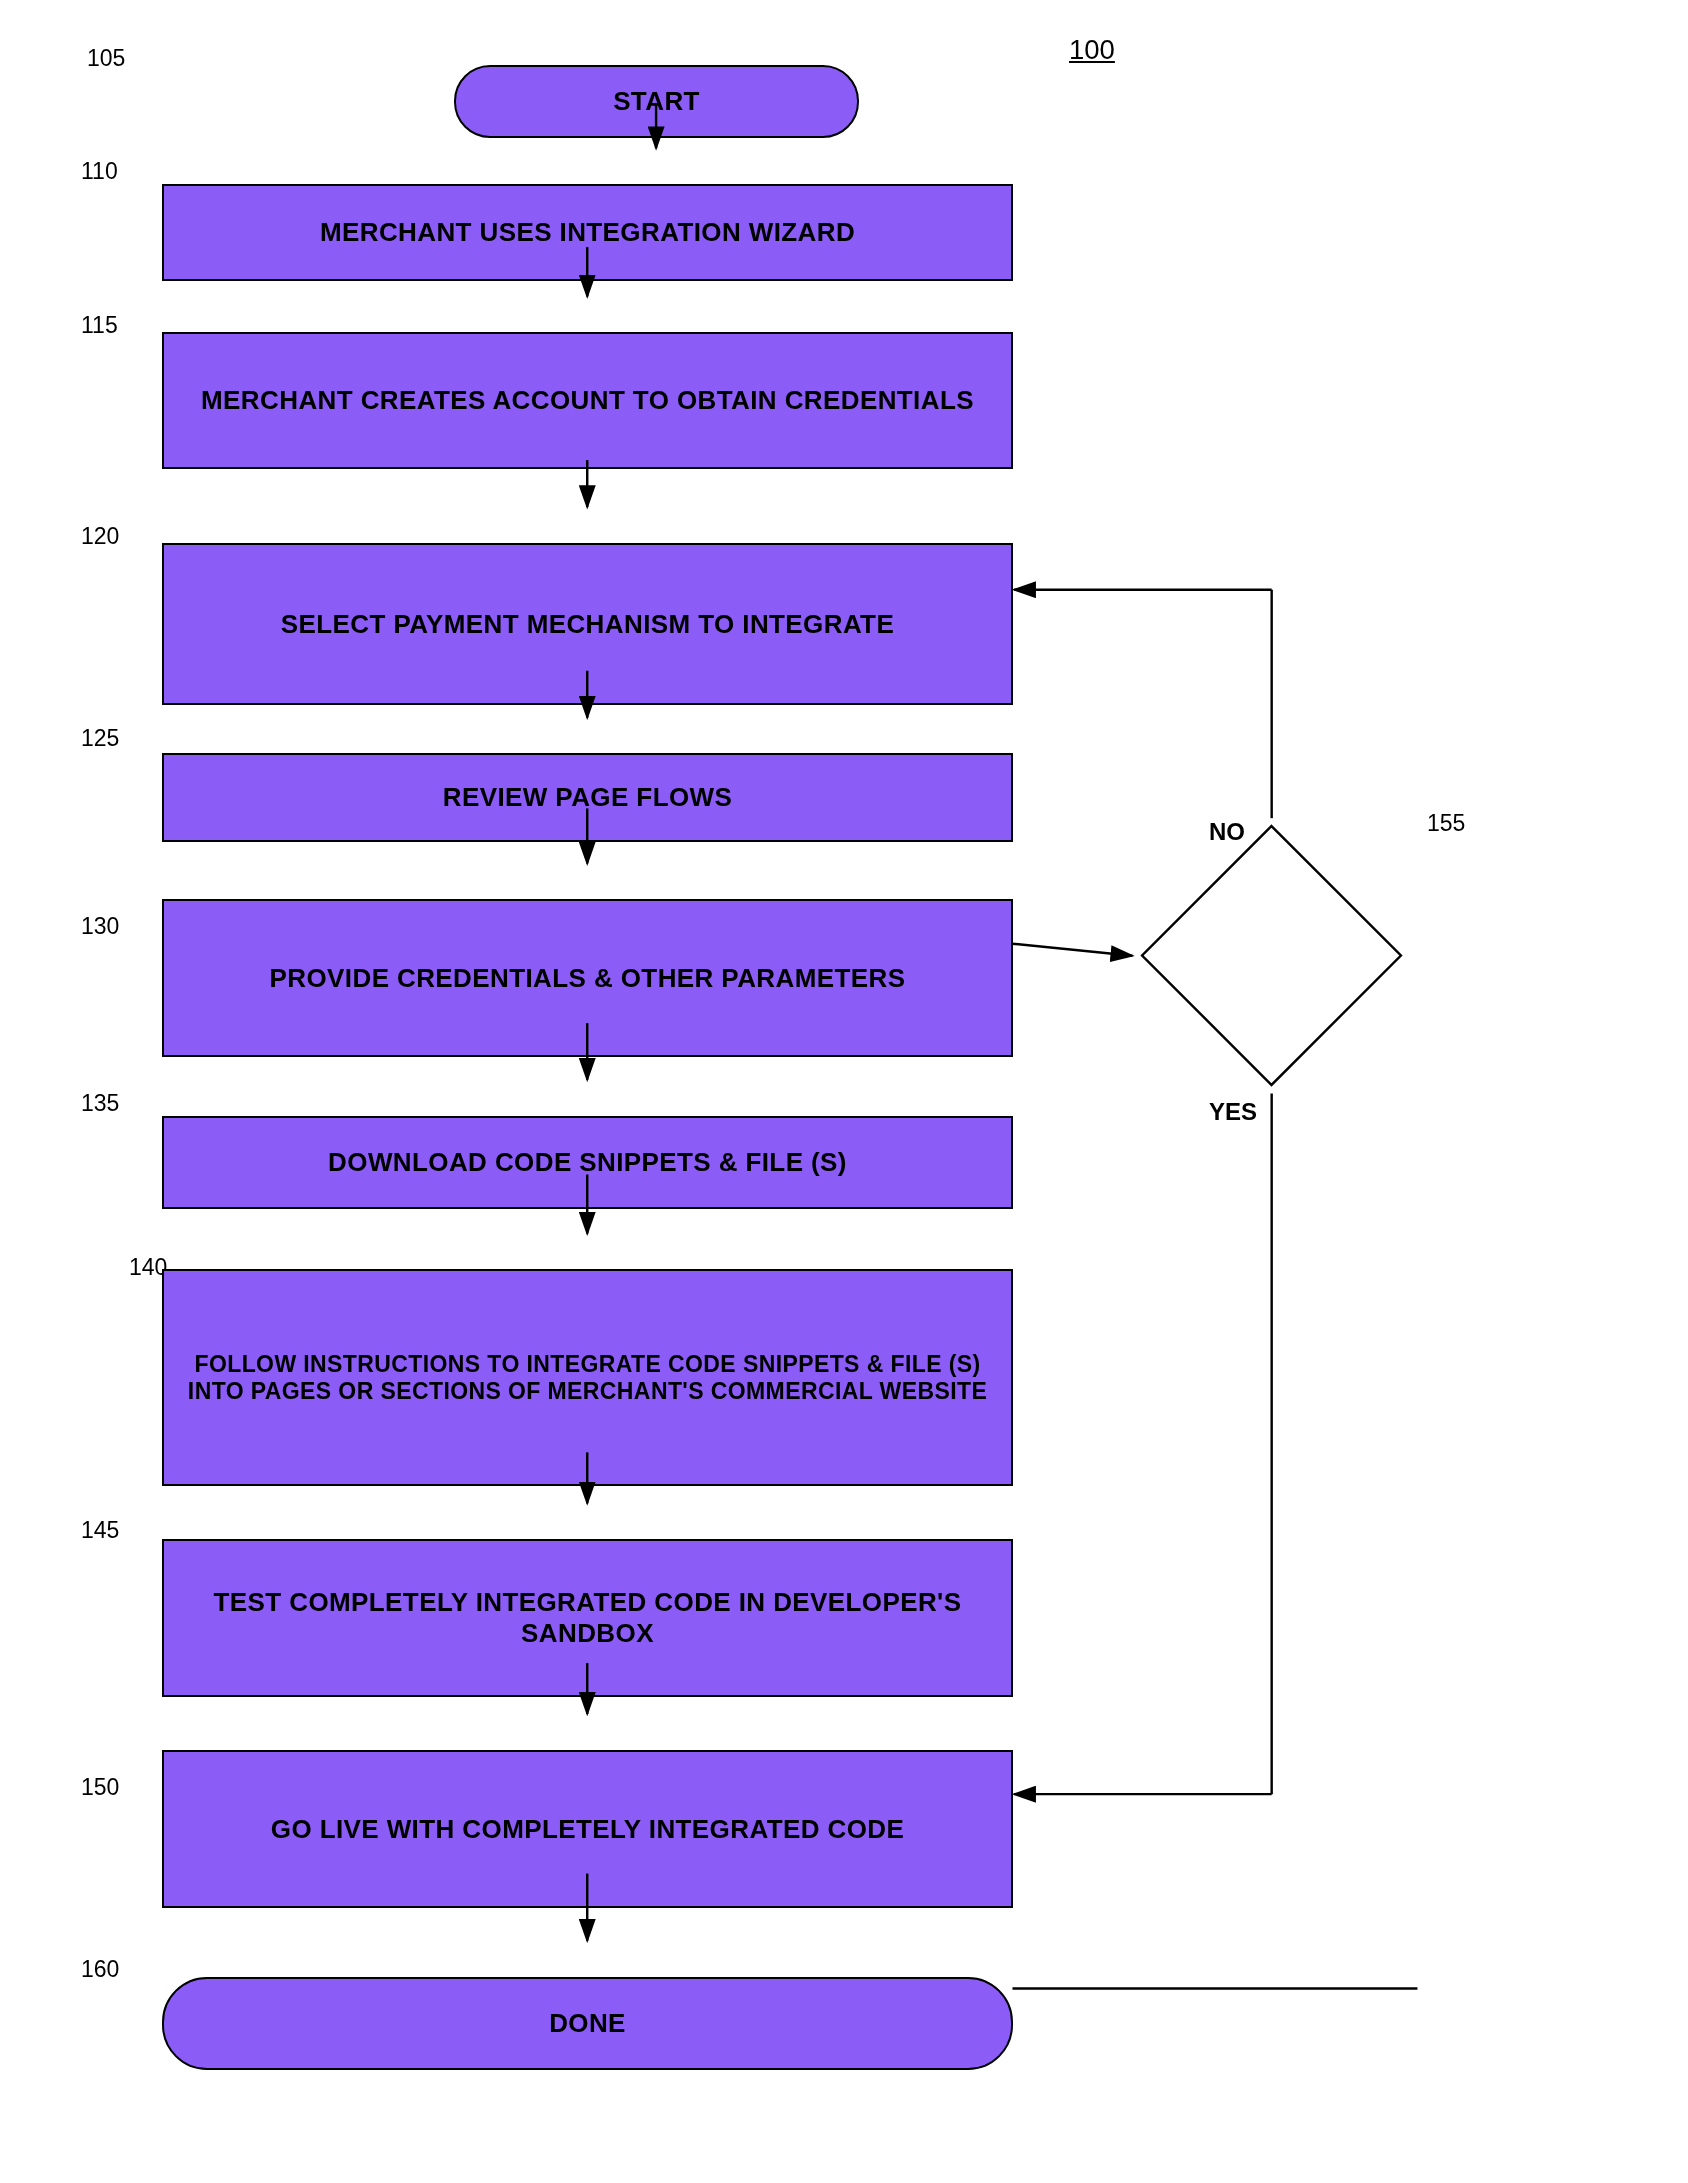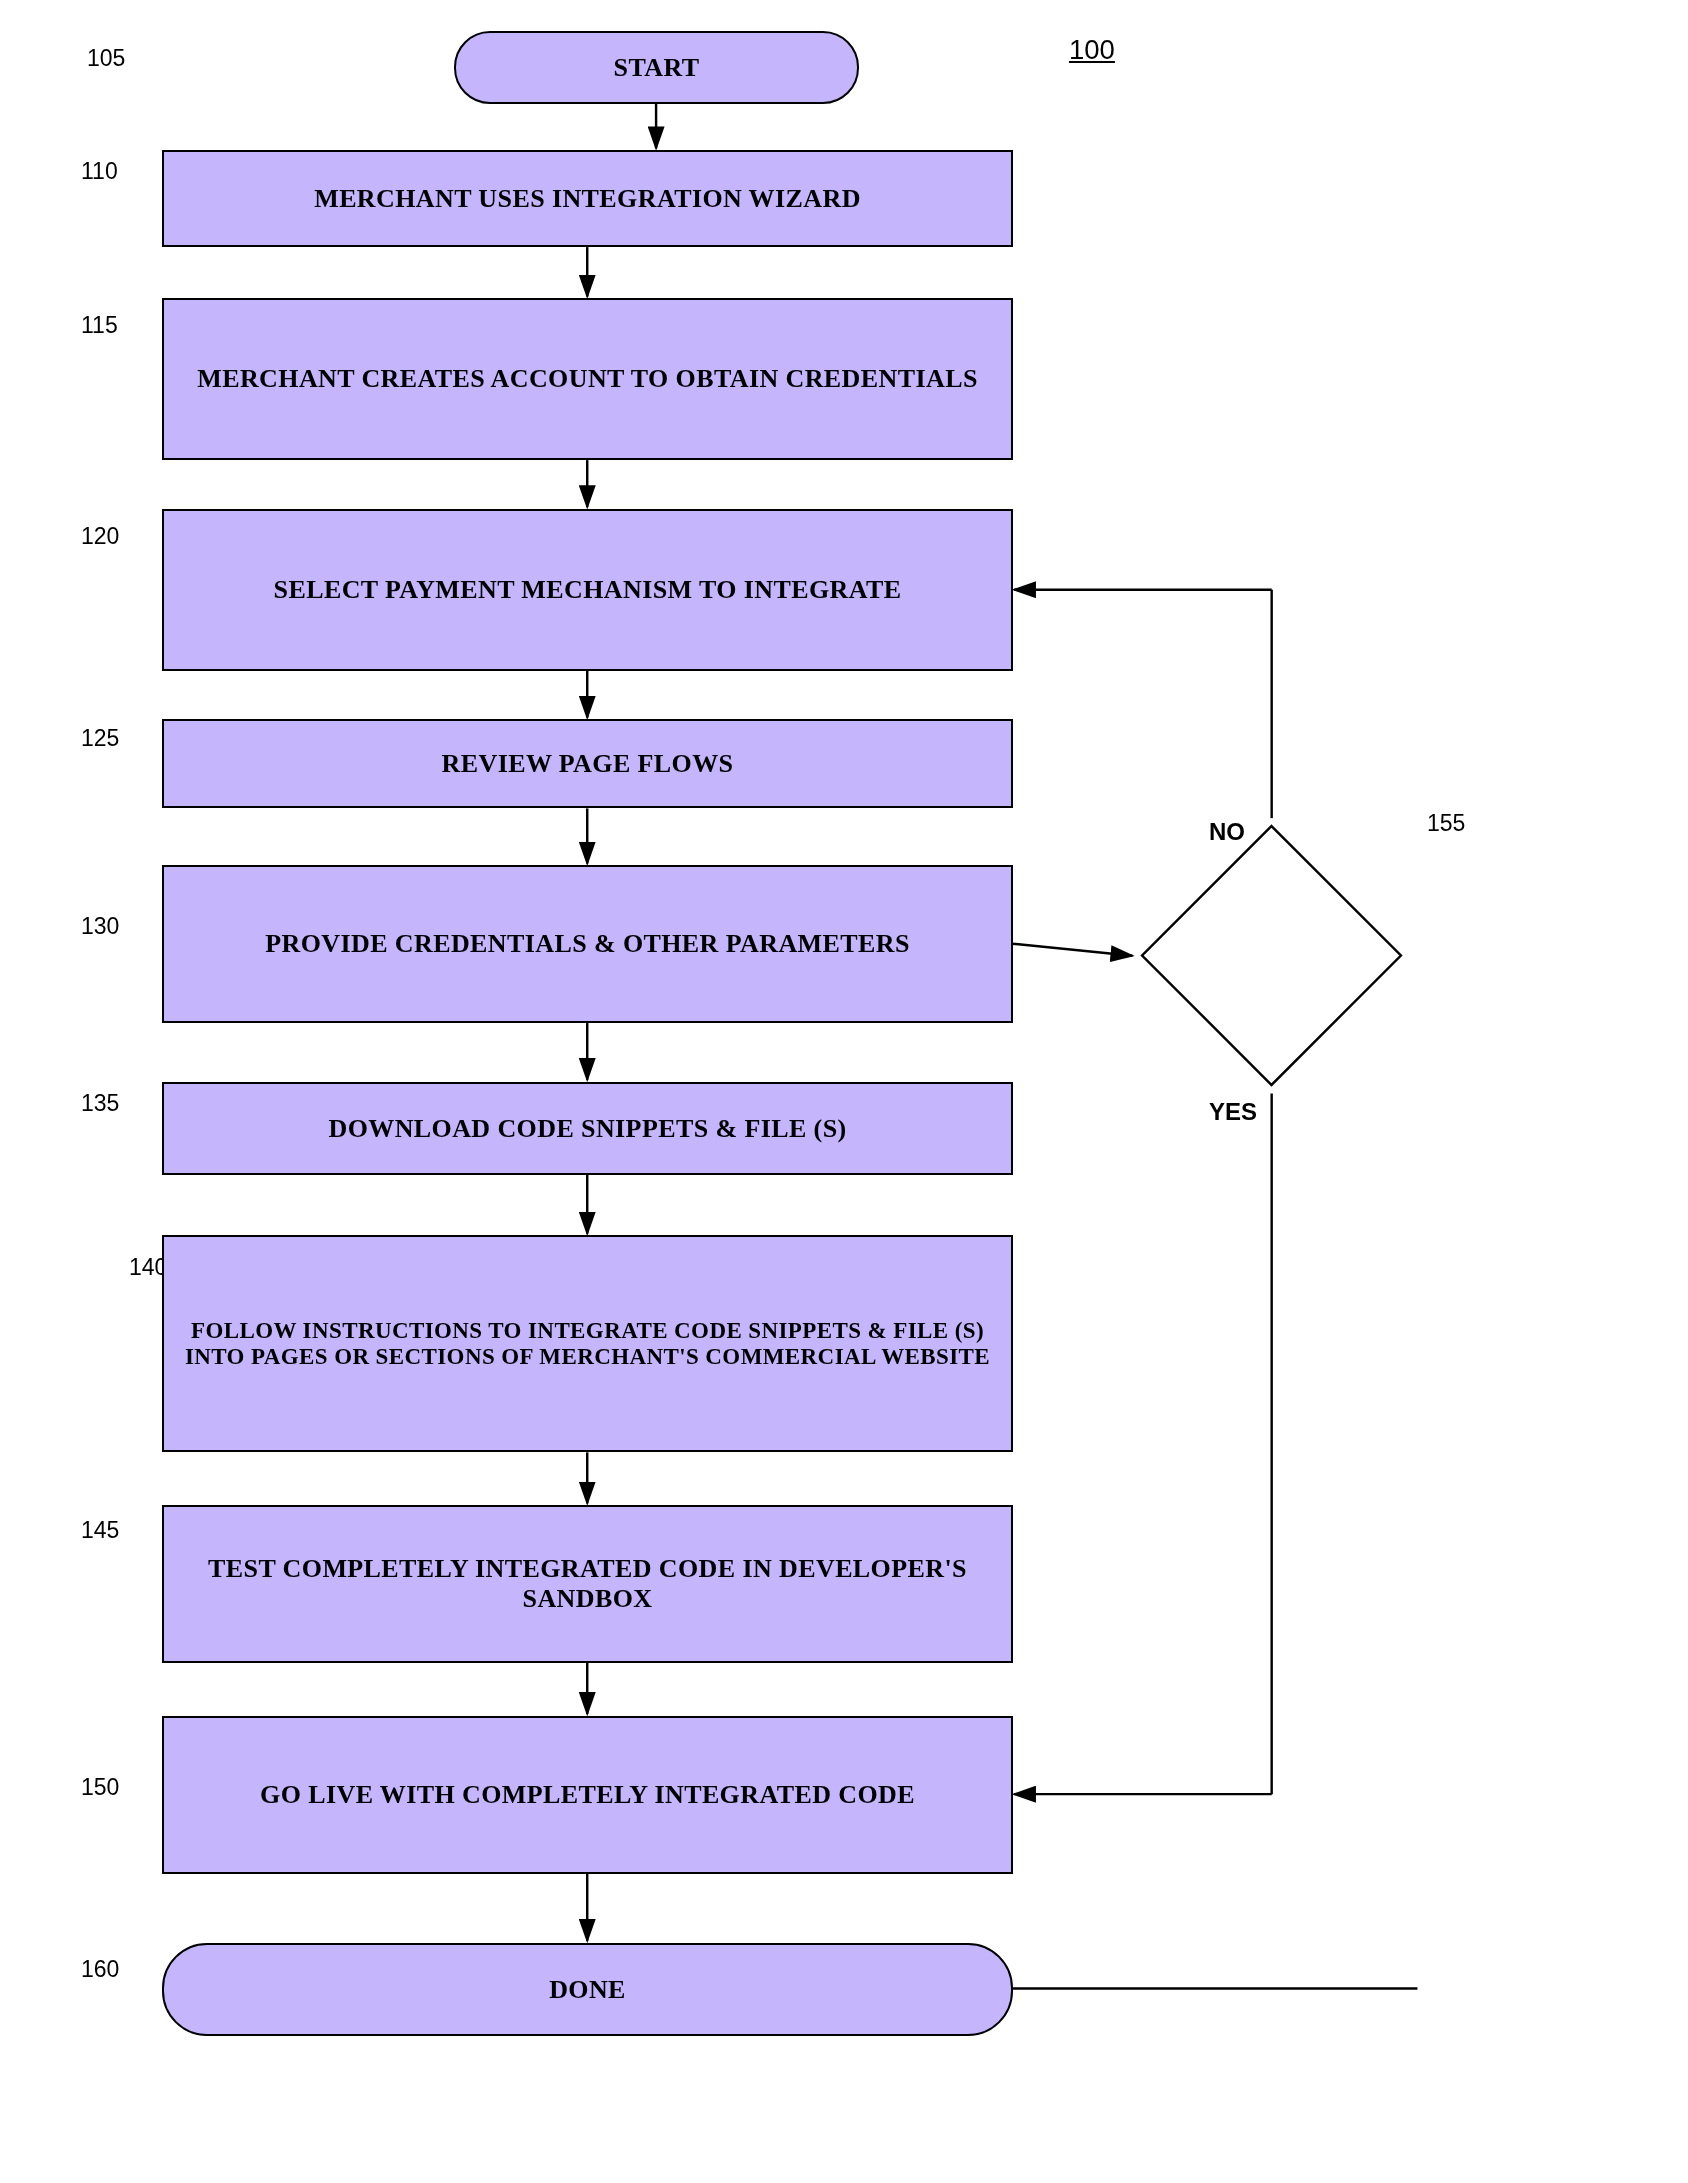--- a/index.html
+++ b/index.html
@@ -20,29 +20,30 @@
     .ref-label {
       position: absolute;
       font-size: 23px;
       font-weight: normal;
       font-family: Arial, sans-serif;
     }
     
     .flow-box {
       position: absolute;
       border: 2.4px solid #000;
-      background: #c4b5fd;
+      background: #8b5cf6;
       display: flex;
       align-items: center;
       justify-content: center;
       text-align: center;
       font-size: 26px;
       font-weight: bold;
-      font-family: Liberation Serif, serif;
+      font-family: Liberation Sans, sans-serif;
       letter-spacing: 0.4px;
+      margin-top: 34px;
     }
     
     .flow-diamond {
       position: absolute;
       width: 275px;
       height: 275px;
     }
     .flow-diamond svg {
       width: 100%;
       height: 100%;
@@ -85,21 +86,21 @@
   <div class="ref-label" style="top:45px; left:87px;">105</div>
 
   <div class="flow-box" style="top:31px; left:454px; width:405px; height:73px; border-radius:36px;">START</div>
 
   <div class="ref-label" style="top:158px; left:81px;">110</div>
 
   <div class="flow-box" style="top:150px; left:162px; width:851px; height:97px;">MERCHANT USES INTEGRATION WIZARD</div>
 
   <div class="ref-label" style="top:312px; left:81px;">115</div>
 
-  <div class="flow-box" style="top:298px; left:162px; width:851px; height:162px;">MERCHANT CREATES ACCOUNT TO OBTAIN CREDENTIALS</div>
+  <div class="flow-box" style="top:298px; left:162px; width:851px; height:137px;">MERCHANT CREATES ACCOUNT TO OBTAIN CREDENTIALS</div>
 
   <div class="ref-label" style="top:523px; left:81px;">120</div>
 
   <div class="flow-box" style="top:509px; left:162px; width:851px; height:162px;">SELECT PAYMENT MECHANISM TO INTEGRATE</div>
 
   <div class="ref-label" style="top:725px; left:81px;">125</div>
 
   <div class="flow-box" style="top:719px; left:162px; width:851px; height:89px;">REVIEW PAGE FLOWS</div>
 
   <div class="ref-label" style="top:873px; left:81px;margin-top:40px;">130</div>

